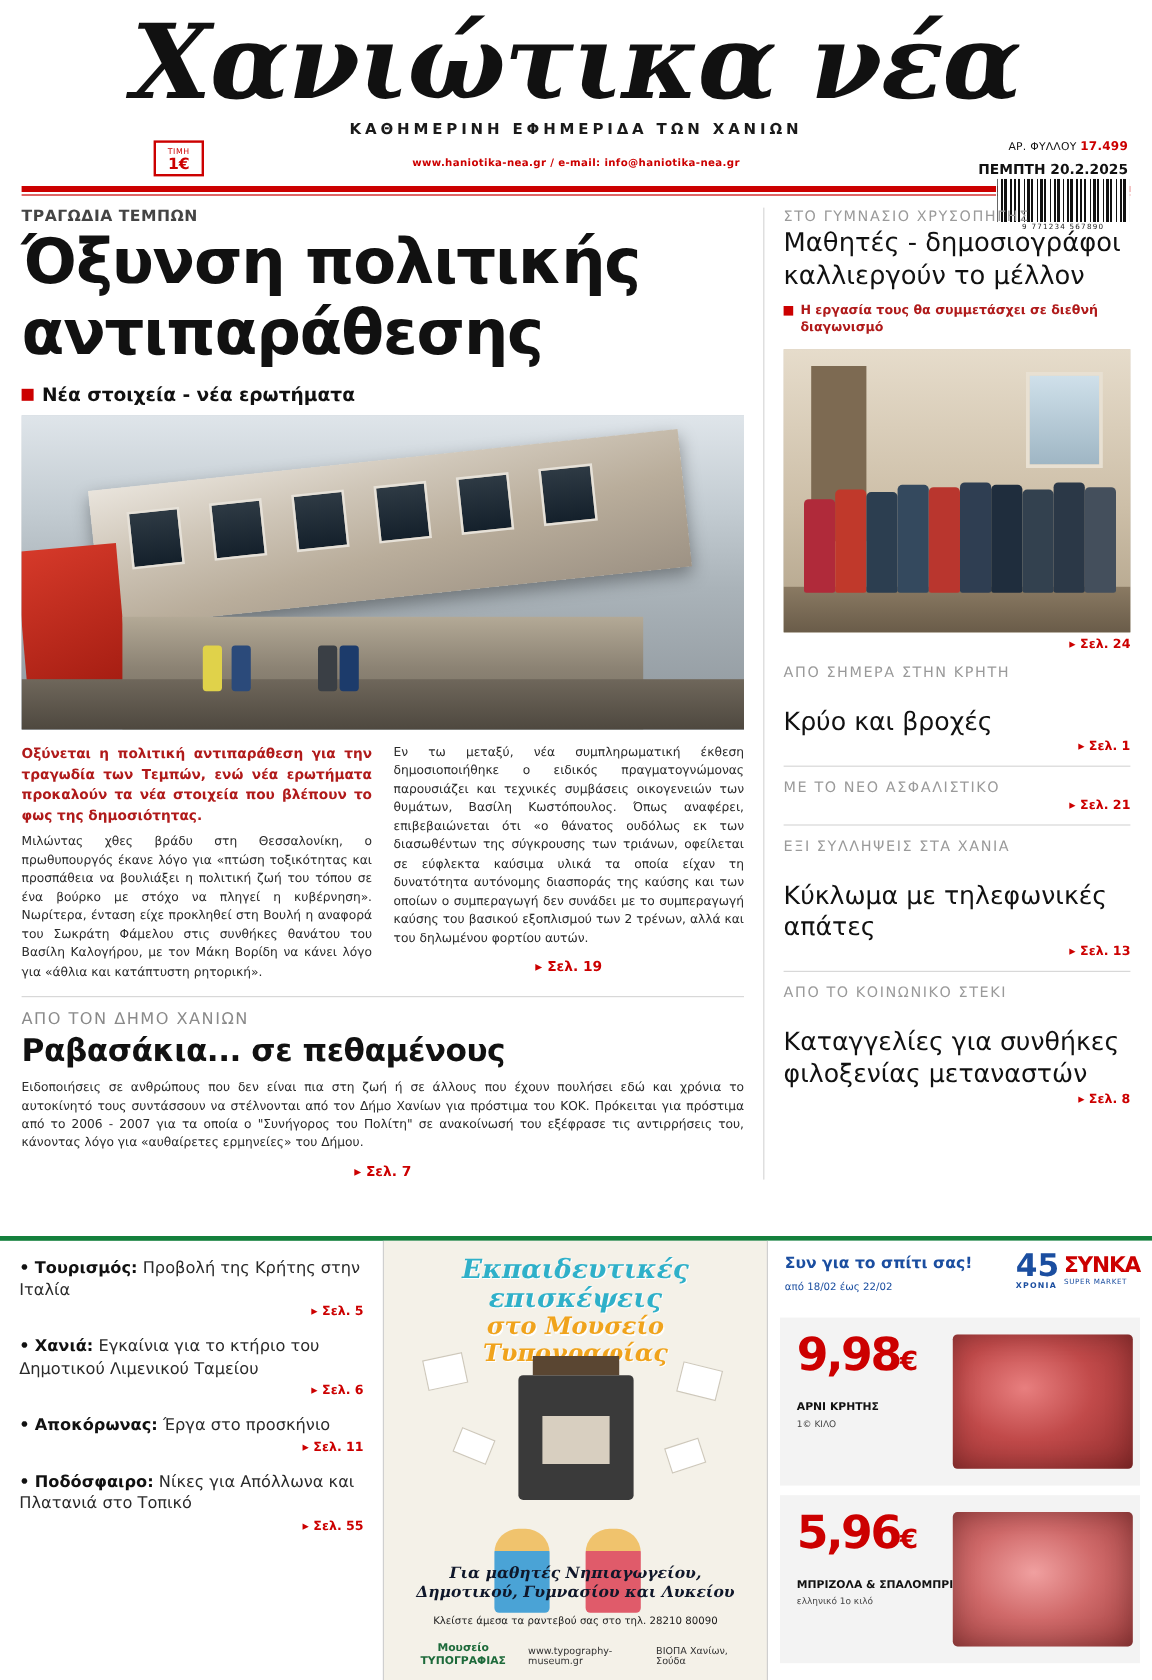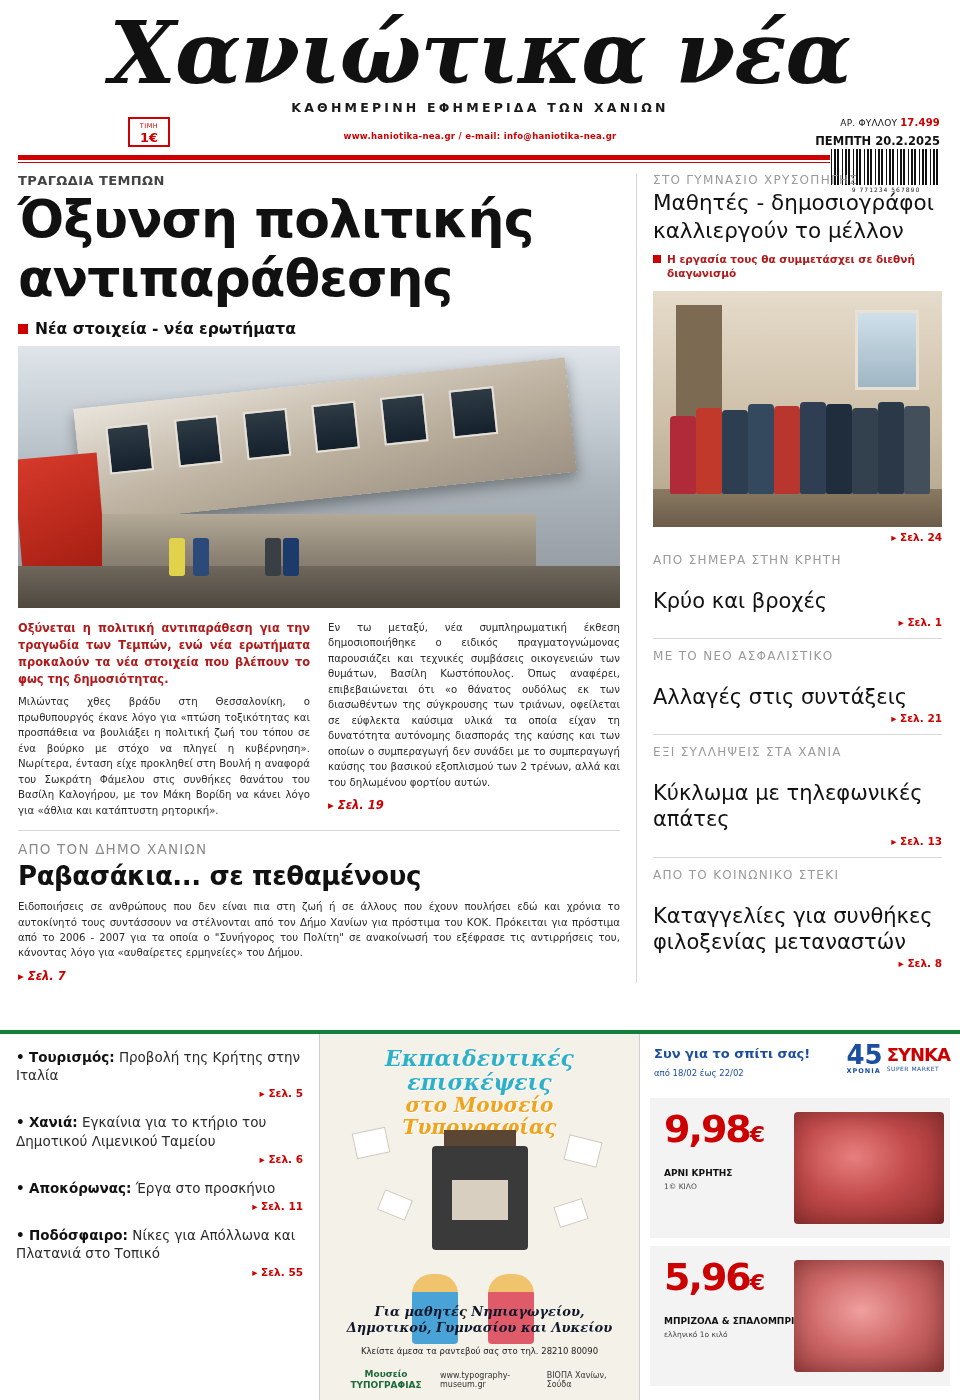--- a/index.html
+++ b/index.html
@@ -150,21 +150,21 @@
     text-align: justify;
   }
   .lead-text {
     font-size: 10.2px; line-height: 1.52; color:#2a2a2a; text-align: justify;
     margin-top: 6px;
   }
   .lead-text2 {
     font-size: 10.2px; line-height: 1.52; color:#2a2a2a; text-align: justify;
   }
   .sel {
-    text-align:left; color:#cc0000; font-weight:700; font-size:11.5px; margin-top:8px;font-style:italic;
+    text-align:center; color:#cc0000; font-weight:700; font-size:11.5px; margin-top:8px;
   }
 
   .hr-grey { height:1px; background:#d8d8d8; margin: 12px 0 10px 0; }
 
   .sec-kicker {
     font-size: 13.5px; color:#8a8a8a; letter-spacing: 1.2px;
   }
   .sec-head {
     font-size: 26px; font-weight:700; color:#111; margin-top: 4px; letter-spacing:-.4px;
   }
@@ -402,21 +402,20 @@
           <div class="r-kicker">ΑΠΟ ΣΗΜΕΡΑ ΣΤΗΝ ΚΡΗΤΗ</div>
           <div class="r-head-2">Κρύο και βροχές</div>
           <div class="r-sel">
             <span class="sel-arrow">▸</span>
             <span>Σελ. 1</span>
           </div>
         </div>
 
         <div class="r-item">
           <div class="r-kicker">ΜΕ ΤΟ ΝΕΟ ΑΣΦΑΛΙΣΤΙΚΟ</div>
-          <div class="r-head-2">Αλλαγές στις συντάξεις</div>
           <div class="r-sel">
             <span class="sel-arrow">▸</span>
             <span>Σελ. 21</span>
           </div>
         </div>
 
         <div class="r-item">
           <div class="r-kicker">ΕΞΙ ΣΥΛΛΗΨΕΙΣ ΣΤΑ ΧΑΝΙΑ</div>
           <div class="r-head-2">Κύκλωμα με τηλεφωνικές απάτες</div>
           <div class="r-sel">

